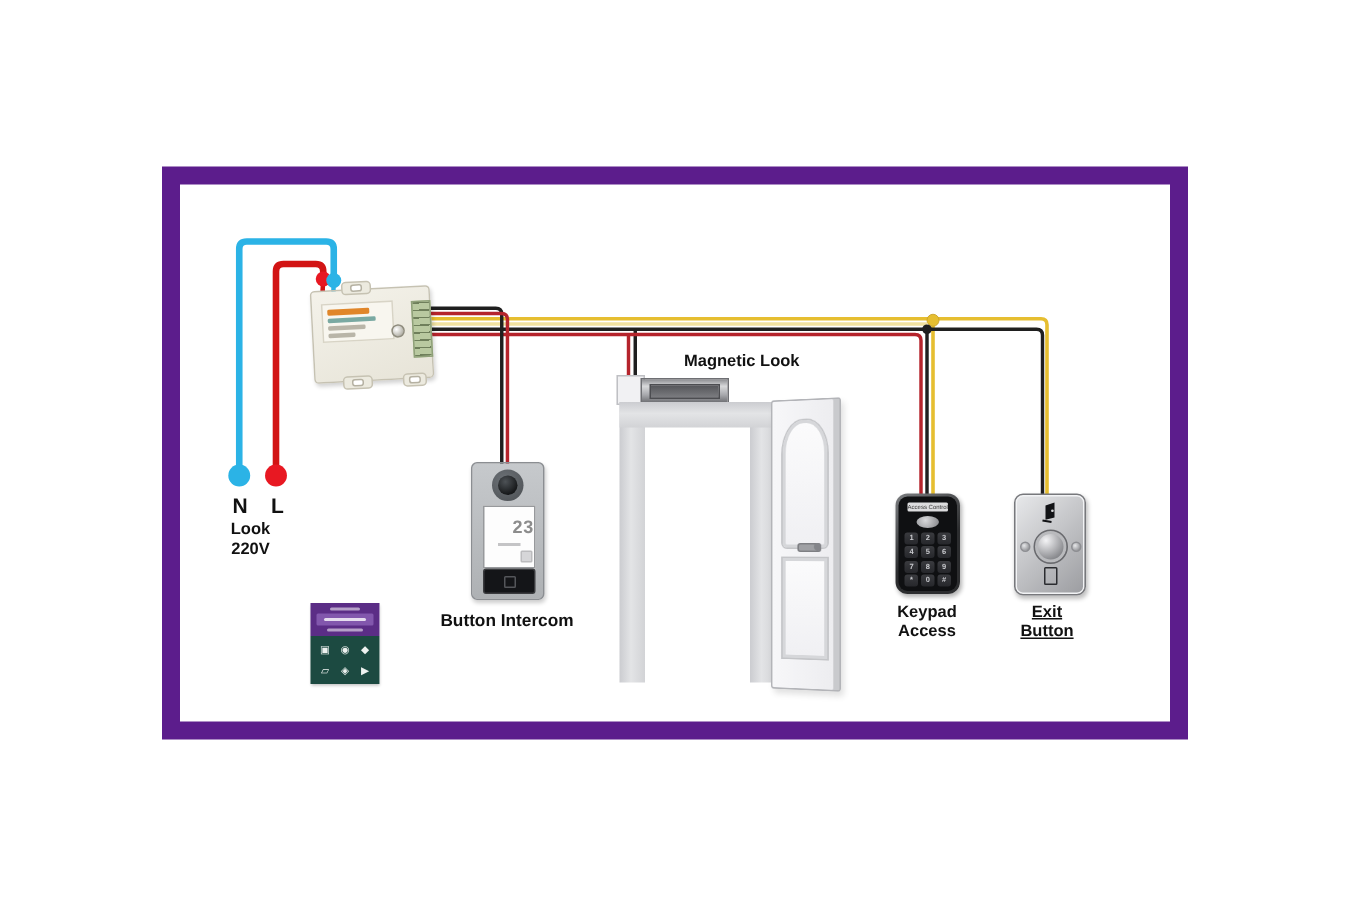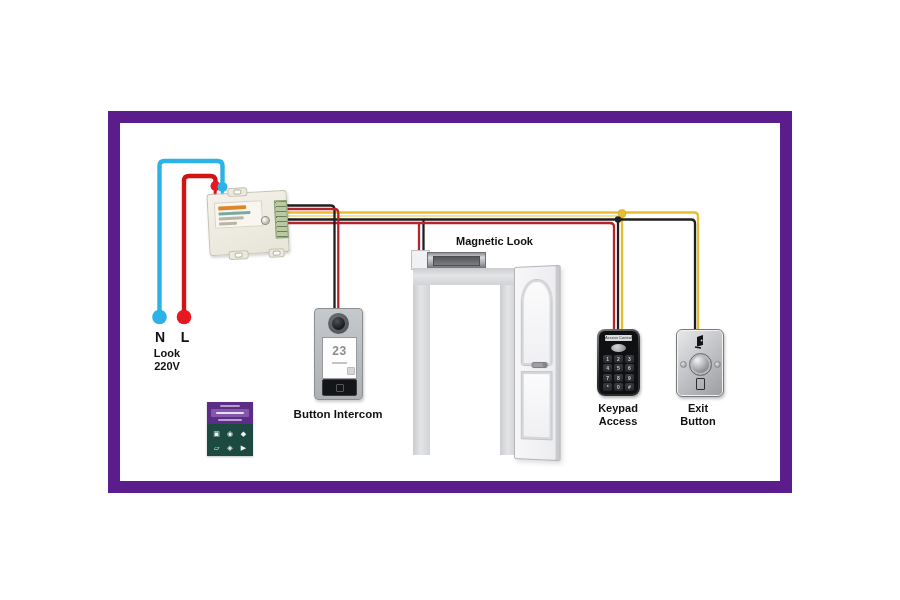--- a/index.html
+++ b/index.html
@@ -75,21 +75,21 @@
 
   
   #intercom{left:314px;top:308px;width:47px;height:90px;z-index:2;border-radius:4px;
      background:linear-gradient(180deg,#c6c9cc,#aeb1b4);border:1px solid #8b8e92;
      box-shadow:1px 2px 3px rgba(0,0,0,.2);}
   #intercom-cam-ring{left:13px;top:4px;width:21px;height:21px;border-radius:50%;
      background:radial-gradient(circle at 40% 35%,#6d7277,#4a4e52);}
   #intercom-cam{left:4px;top:4px;width:13px;height:13px;border-radius:50%;
      background:radial-gradient(circle at 38% 32%,#4d5256,#17191b 70%);}
   #intercom-screen{left:7px;top:28px;width:33px;height:40px;background:#fdfdfd;border:1px solid #97999c;}
-  #intercom-number{width:100%;text-align:center;margin-top:6px;font-size:12px;color:#8c8c8c;
+  #intercom-number{width:100%;text-align:right;margin-top:6px;font-size:12px;color:#8c8c8c;
      font-weight:bold;letter-spacing:.5px;}
   .screen-bar{left:9px;top:24px;width:15px;height:2px;background:#c4c4c6;}
   .screen-icon{left:24px;top:29px;width:6px;height:6px;background:#d6d6d8;border:1px solid #bcbcbe;border-radius:1px;}
   #intercom-glass{left:7px;top:70px;width:33px;height:15px;background:#141518;border-radius:2px;
      border:1px solid #3a3b3e;}
   #intercom-callicon{left:13px;top:4px;width:6px;height:6px;border:1px solid #54565a;border-radius:1px;}
 
   
   #keypad{left:597px;top:329px;width:43px;height:67px;z-index:2;border-radius:8px;
      background:linear-gradient(145deg,#7b7d80,#2c2d2f 55%);padding:0;box-shadow:1px 2px 3px rgba(0,0,0,.3);}
@@ -131,21 +131,21 @@
   .badge-ico{color:#eef2f0;font-size:7px;line-height:7px;}
 
   
   #n-label{left:150px;top:330px;width:20px;}
   #l-label{left:175px;top:330px;width:20px;}
   #input-label{left:139px;top:347px;width:56px;}
   #psu-label{left:191px;top:255px;width:100px;}
   #maglock-label{left:413px;top:235px;width:120px;text-align:right;}
   #intercom-label{left:288px;top:408px;width:100px;font-size:11.5px;}
   #keypad-label{left:588px;top:402px;width:60px;}
-  #exit-label{left:668px;top:402px;width:60px;}
+  #exit-label{left:668px;top:402px;width:60px;text-decoration:underline;}
 </style>
 </head>
 <body>
 
 <div id="canvas">
 
   <div class="abs" id="purple-frame"></div>
 
   <svg id="wires" class="abs" width="900" height="600" viewBox="0 0 900 600">
 

